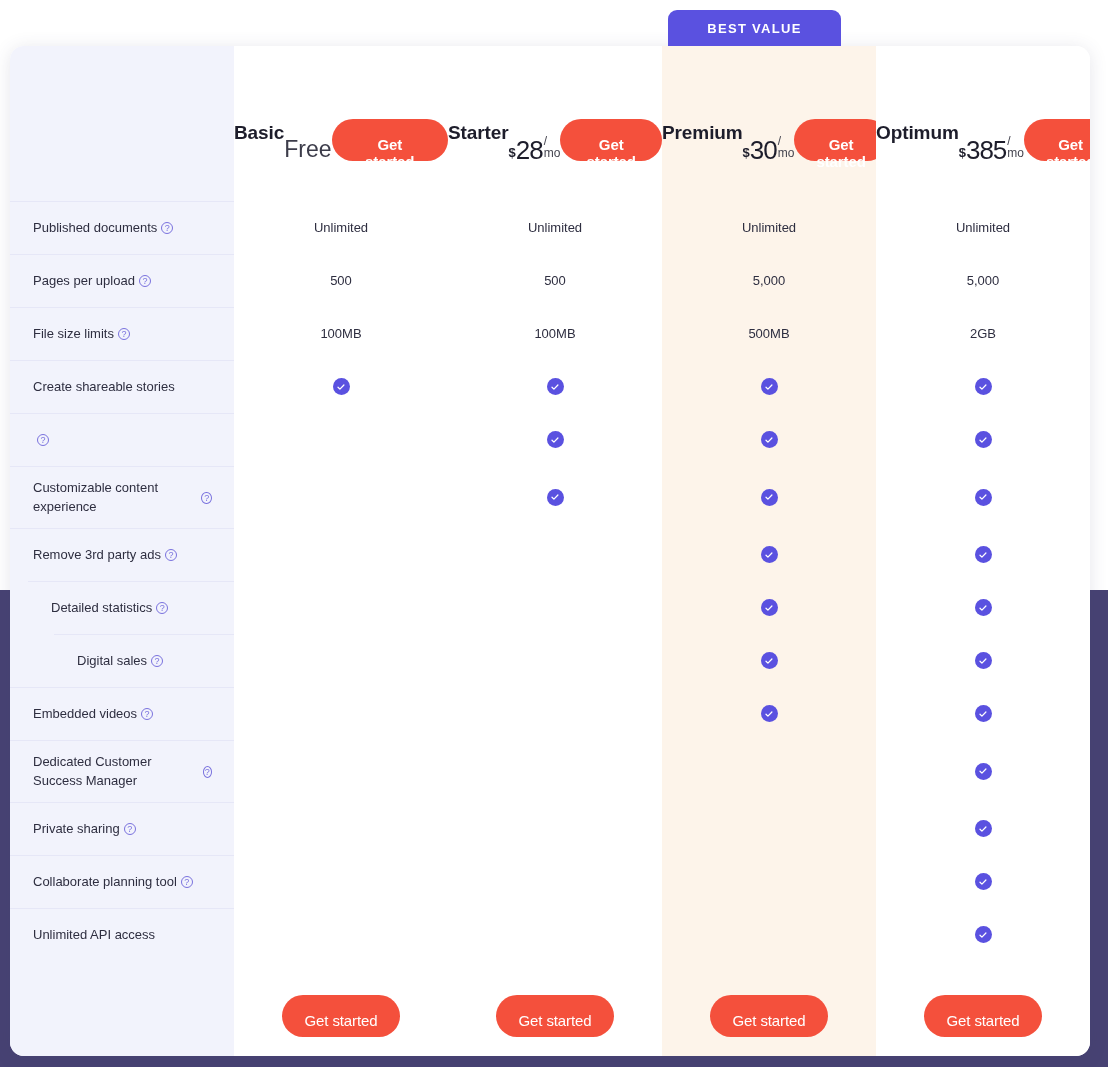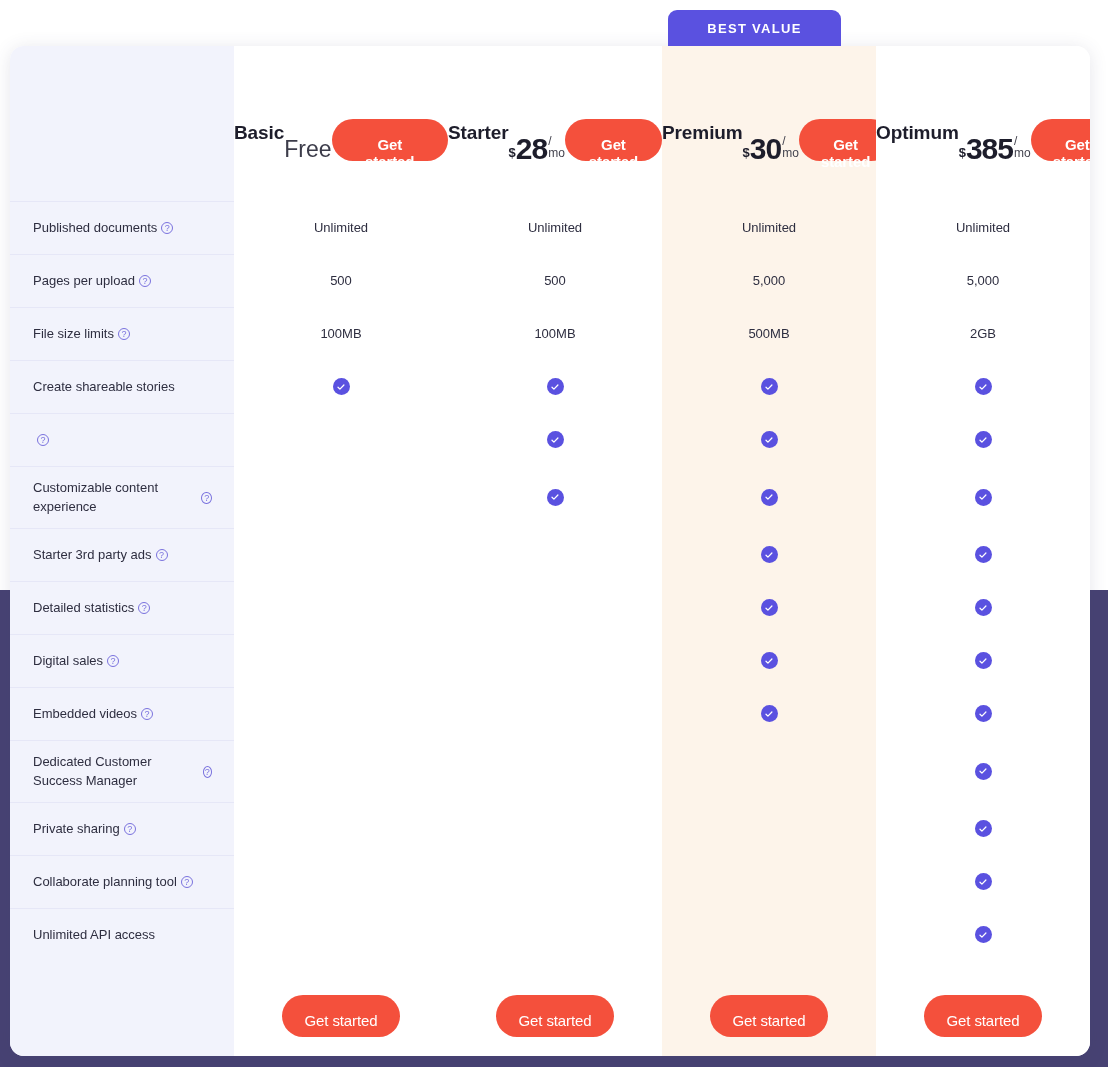--- a/index.html
+++ b/index.html
@@ -103,22 +103,22 @@
     justify-content: center;
     color: #1d1d2b;
   }
   .plan-price .currency {
     font-size: 13px;
     font-weight: bold;
     line-height: 1;
     padding-bottom: 4px;
   }
   .plan-price .amount {
-    font-size: 30px;
-    font-weight: bold;
+    font-size: 26px;
+    font-weight: normal;
     line-height: 0.92;
     letter-spacing: -1px;
   }
   .plan-price .period {
     font-size: 12px;
     font-weight: normal;
     line-height: 1;
     padding-bottom: 4px;
     padding-left: 1px;
     color: #44444f;
@@ -240,28 +240,28 @@
           <span class="label-text">Create shareable stories</span>
         </div>
         <div class="feature-row" style="height: 53px;">
           <span class="help-icon">?</span>
         </div>
         <div class="feature-row" style="height: 62px;">
           <span class="label-text">Customizable content experience</span>
           <span class="help-icon">?</span>
         </div>
         <div class="feature-row" style="height: 53px;">
-          <span class="label-text">Starter 3rd party ads</span>
-          <span class="help-icon">?</span>
-        </div>
-        <div class="feature-row" style="height: 53px;">
+          <span class="label-text">Remove 3rd party ads</span>
+          <span class="help-icon">?</span>
+        </div>
+        <div class="feature-row" style="height: 53px; margin-left: 18px;">
           <span class="label-text">Detailed statistics</span>
           <span class="help-icon">?</span>
         </div>
-        <div class="feature-row" style="height: 53px;">
+        <div class="feature-row" style="height: 53px; margin-left: 44px;">
           <span class="label-text">Digital sales</span>
           <span class="help-icon">?</span>
         </div>
         <div class="feature-row" style="height: 53px;">
           <span class="label-text">Embedded videos</span>
           <span class="help-icon">?</span>
         </div>
         <div class="feature-row" style="height: 62px;">
           <span class="label-text">Dedicated Customer Success Manager</span>
           <span class="help-icon">?</span>

